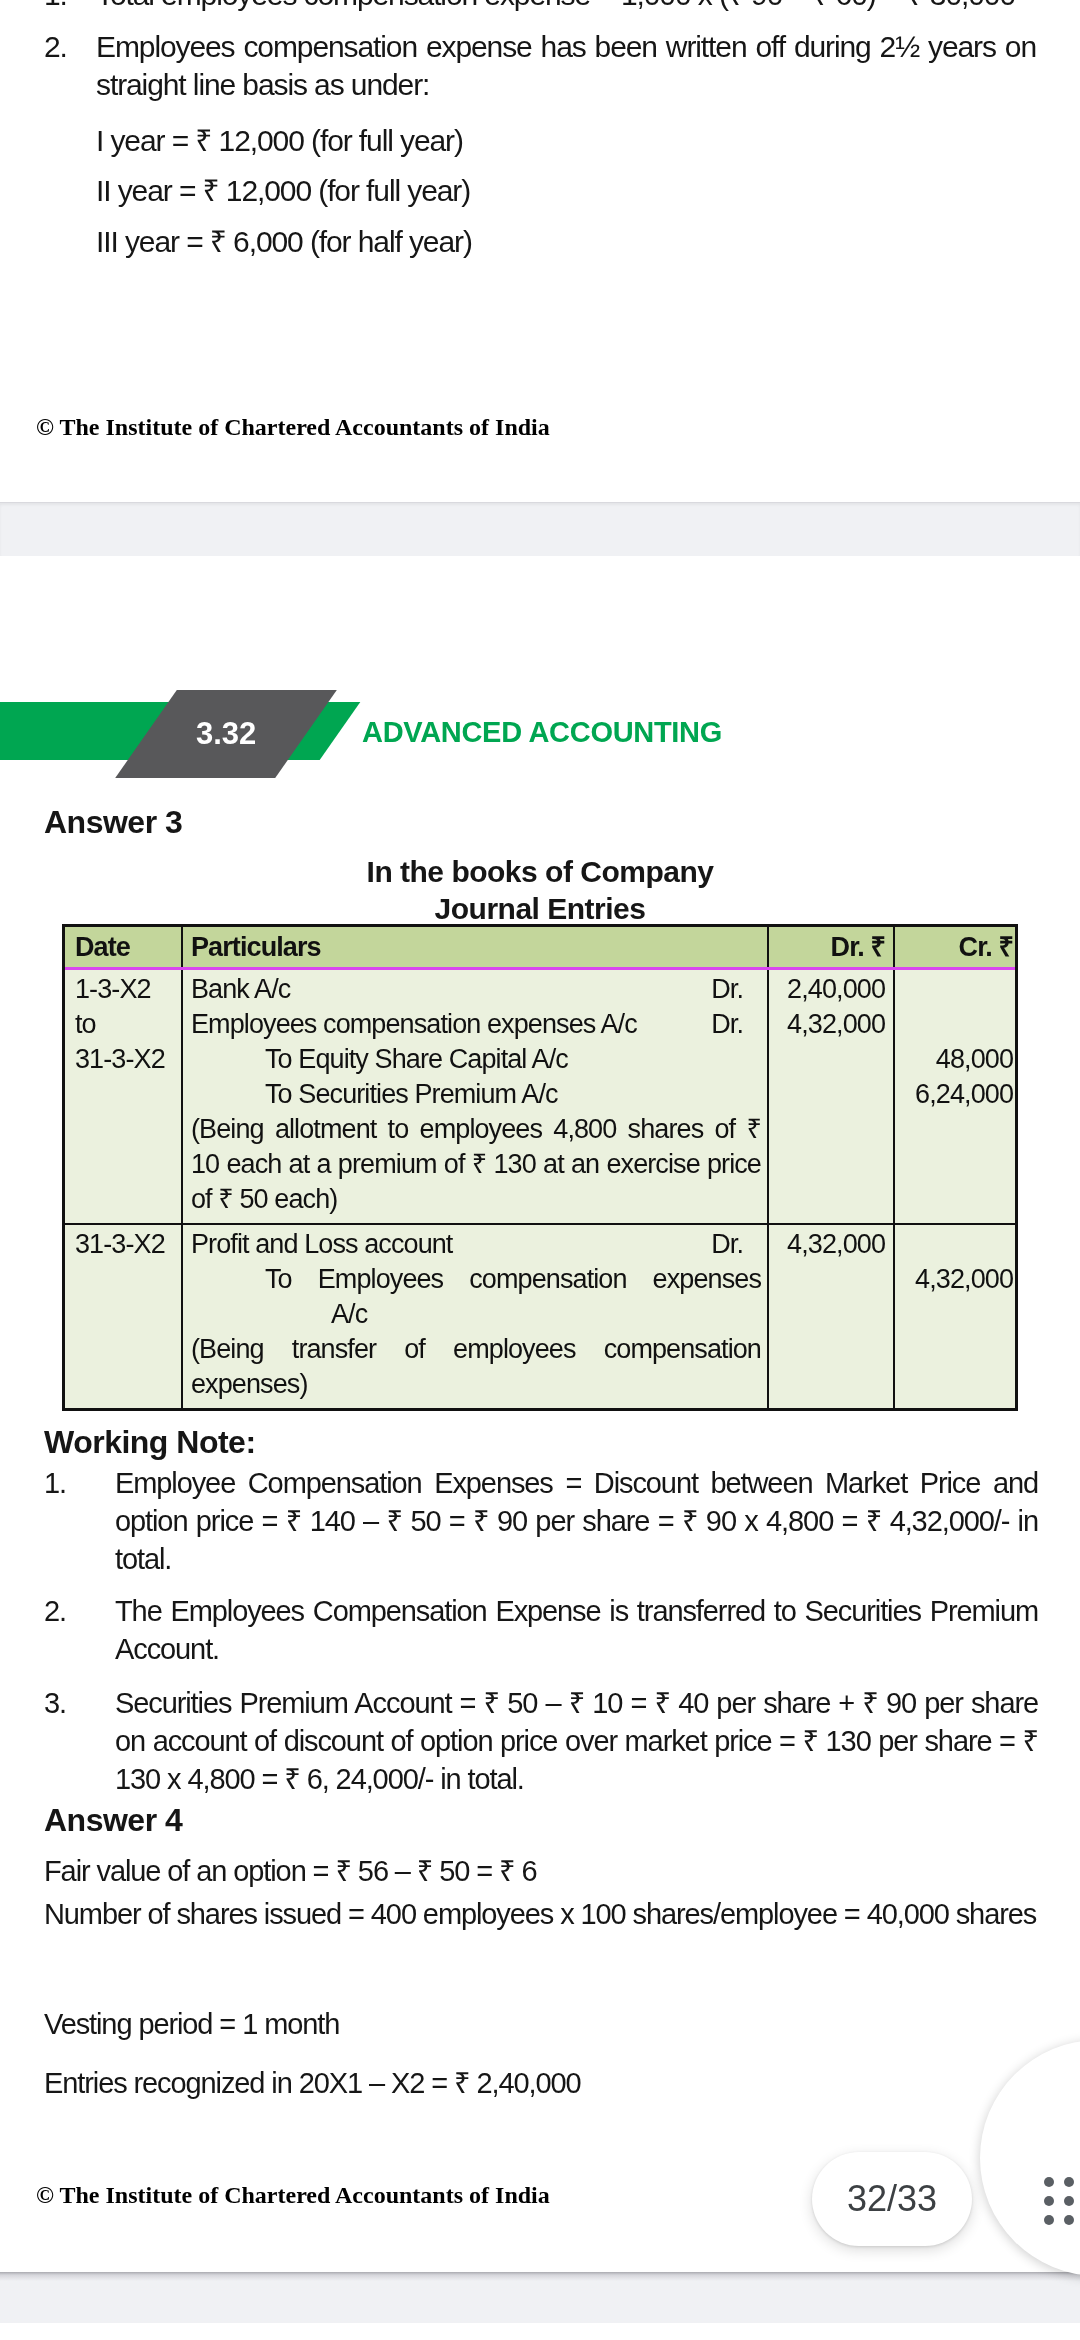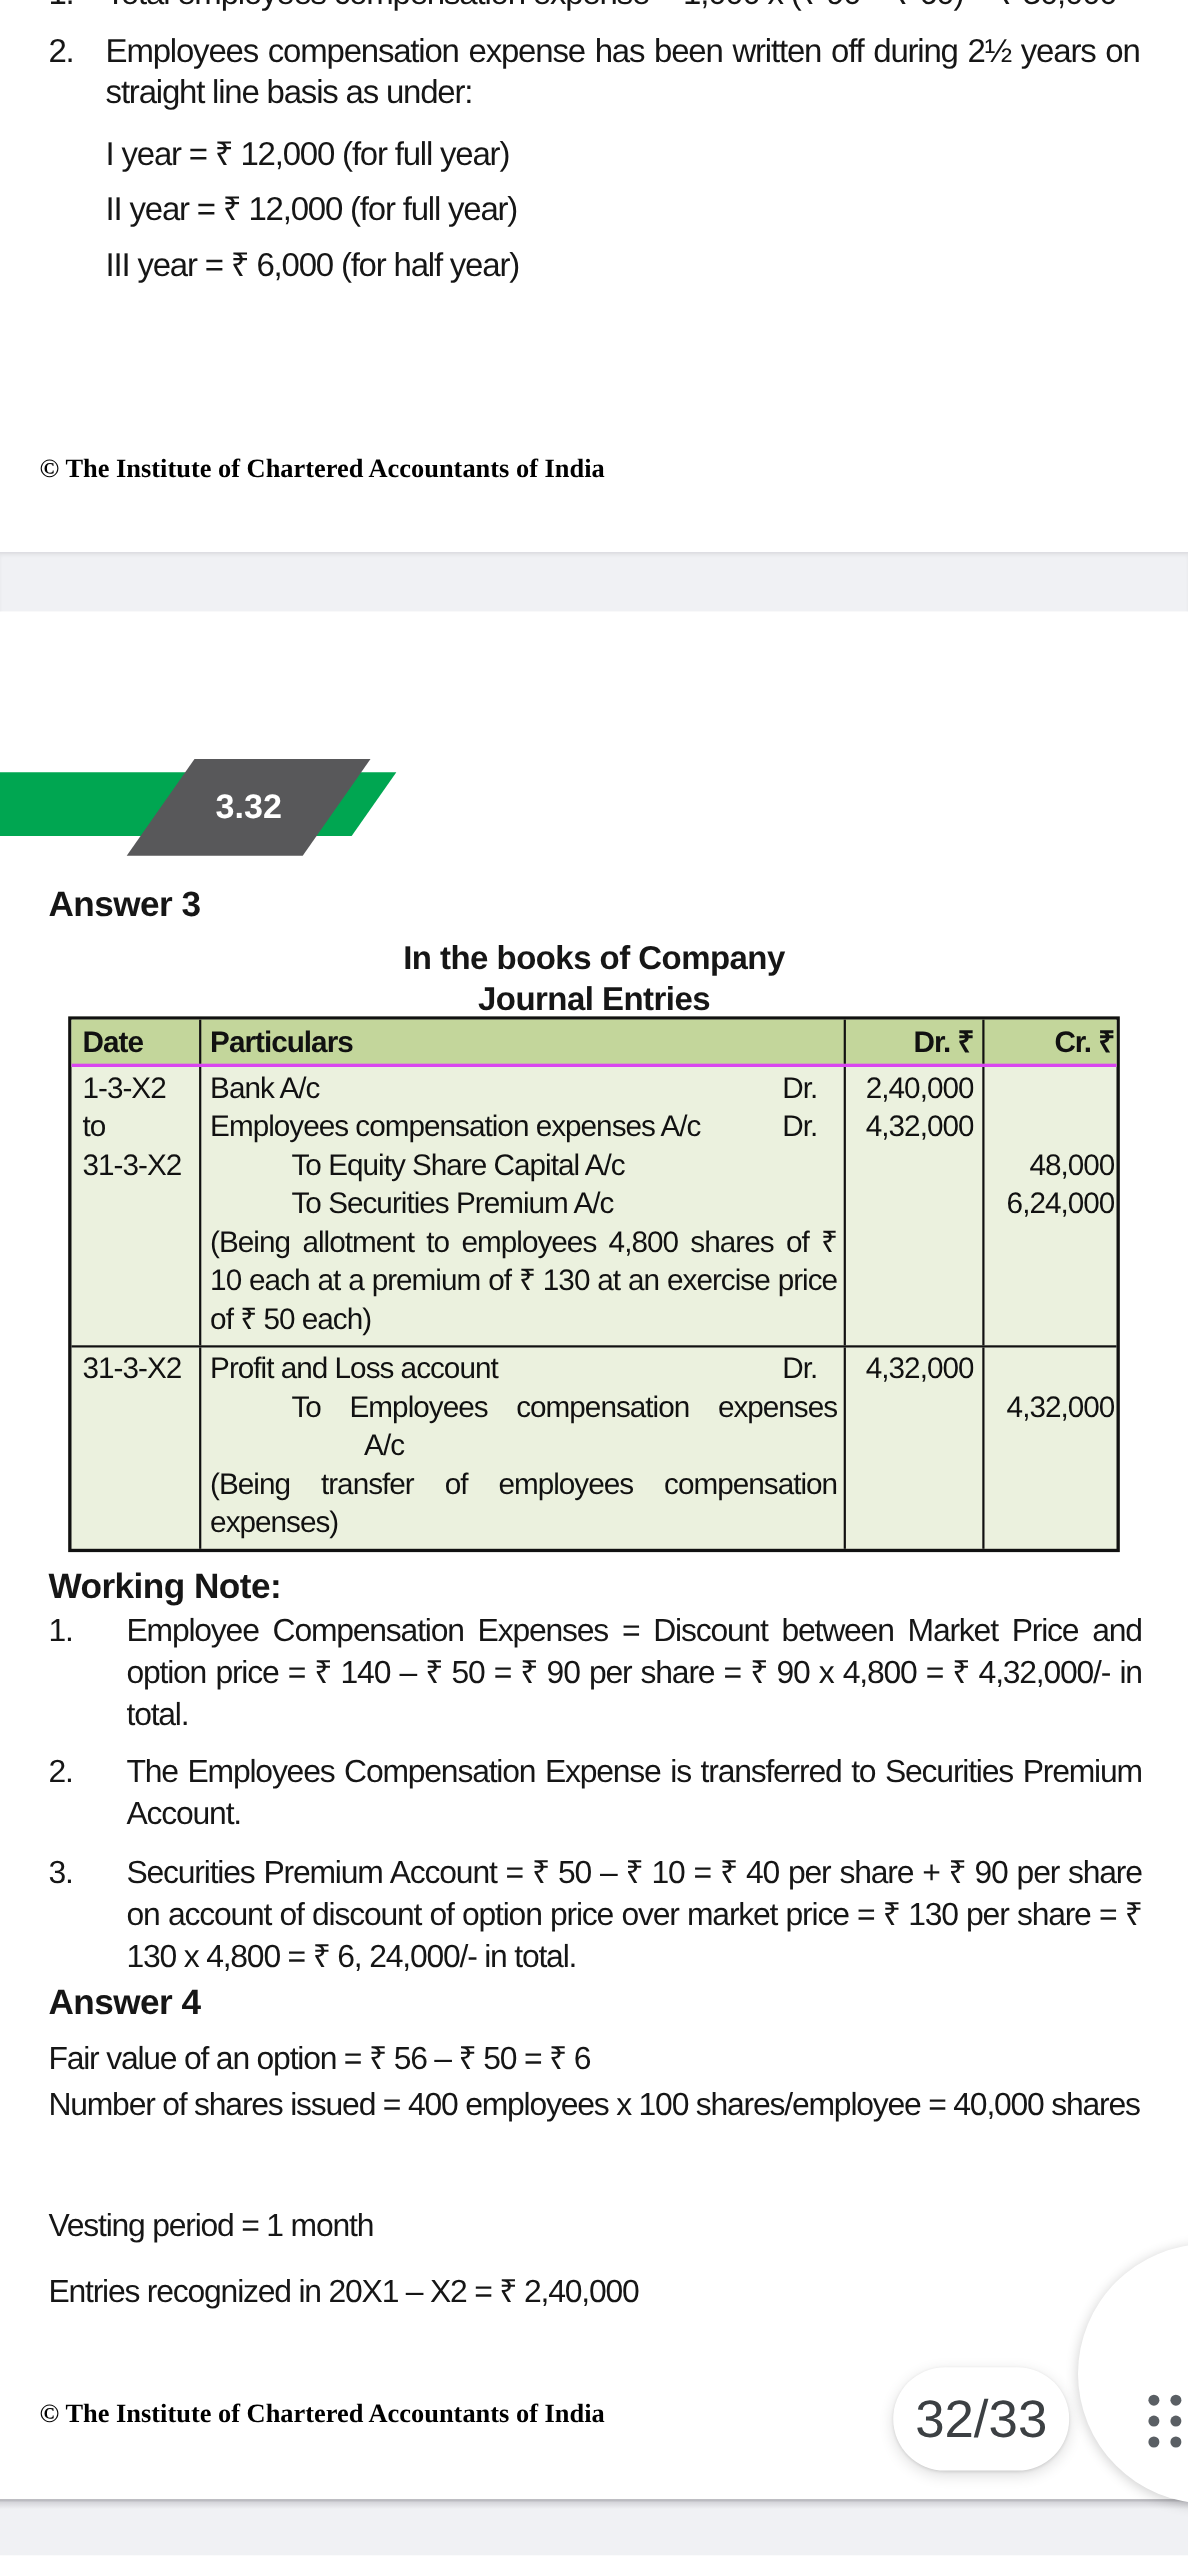--- a/index.html
+++ b/index.html
@@ -66,21 +66,21 @@
 
   
   .wn { position:absolute; left:44px; width:994px; display:flex; font-size:29px; letter-spacing:-1.1px; line-height:38px; }
   .wn .wnnum { flex:0 0 71px; }
   .wn .wntext { flex:1; text-align:justify; }
   .a4line { position:absolute; left:44px; font-size:29px; letter-spacing:-1.1px; white-space:nowrap; }
 
   
   .page-pill { position:absolute; left:812px; top:2152px; width:160px; height:94px; z-index:5;
                background:#fff; border-radius:47px; display:flex; align-items:center; justify-content:center;
-               font-size:48px; color:#3c4043; letter-spacing:0;
+               font-size:36px; color:#3c4043; letter-spacing:0;
                box-shadow:0 1px 3px rgba(0,0,0,0.12), 0 4px 14px rgba(0,0,0,0.14); cursor:pointer; }
   .menu-circle { position:absolute; left:980px; top:2040px; width:236px; height:236px; z-index:5;
                  background:#fff; border-radius:50%;
                  box-shadow:0 2px 12px rgba(0,0,0,0.20); cursor:pointer; }
   .menu-dots { position:absolute; left:64px; top:137px;
                display:grid; grid-template-columns:10px 10px; gap:9px 10px; }
   .menu-dots i { width:10px; height:10px; border-radius:50%; background:#5a5f64; display:block; }
 </style>
 </head>
 <body>
@@ -108,20 +108,21 @@
 
   <div class="gap1"></div>
 
   <div class="page2">
 
     <div class="banner">
       <div class="bar" style="background:#00A651;"></div>
       <div class="numbox" style="background:#58585A;">
         <span>3.32</span>
       </div>
+      <div class="btitle" style="color:#00A651;">ADVANCED ACCOUNTING</div>
     </div>
 
     <div class="h-answer" style="top:248px;">Answer 3</div>
     <div class="h-center" style="top:336px;">Journal Entries</div>
     <div class="h-center" style="top:299px;">In the books of Company</div>
 
     <div class="tbl" style="background:#EBF1DE;">
 
       <div class="trow thead" style="background:#C3D69B;">
         <div class="c-date">Date</div>

